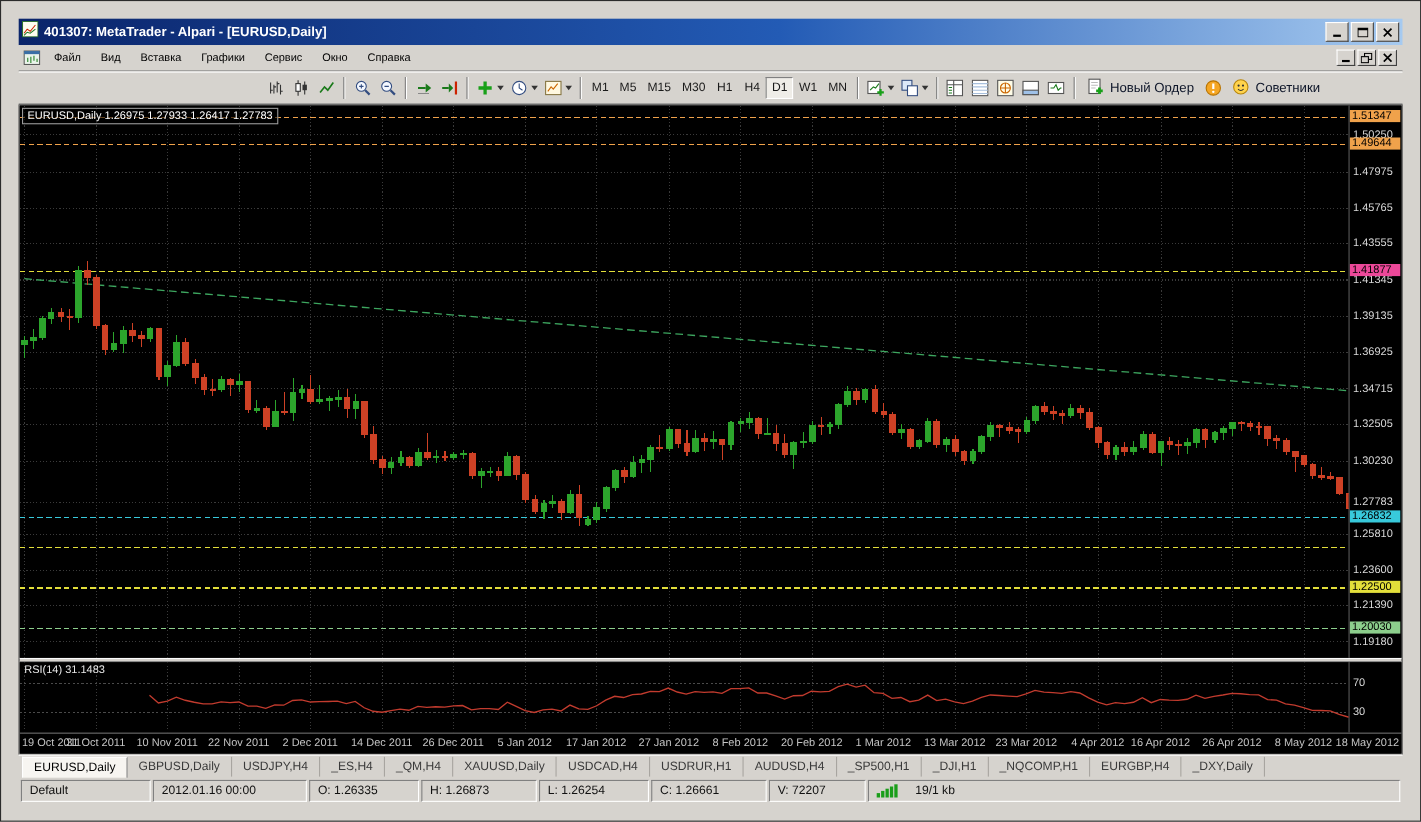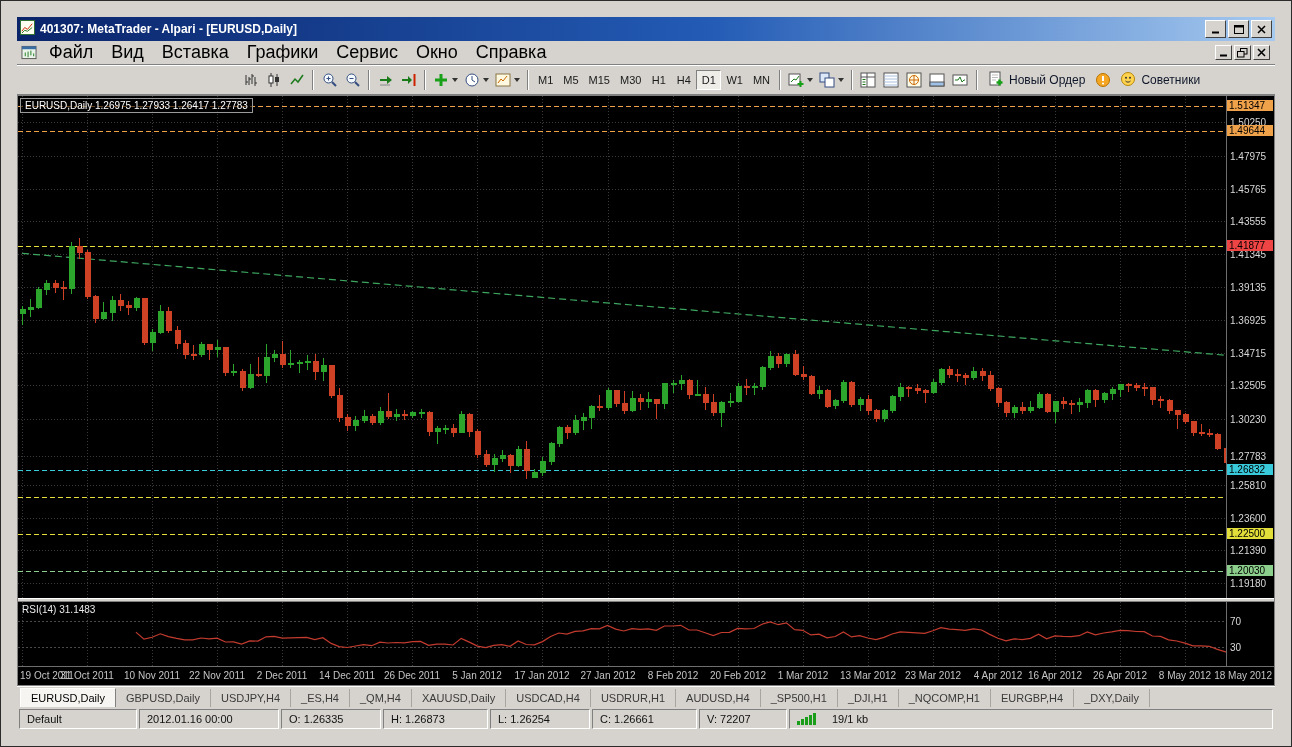--- a/index.html
+++ b/index.html
@@ -6,21 +6,21 @@
   *{box-sizing:border-box;}
   .window{width:1292px;height:747px;border:1px solid #2b2b2b;background:#D6D3CE;padding:16px;display:flex;flex-direction:column;}
   
   .titlebar{height:24px;flex:0 0 24px;background:linear-gradient(90deg,#0A246A 0%,#235BB5 55%,#A6CAF0 100%);display:flex;align-items:center;padding:0 3px;gap:5px;}
   .title-text{color:#fff;font-weight:bold;font-size:12px;flex:1;white-space:nowrap;overflow:hidden;}
   .win-btns{display:flex;gap:2px;}
   .win-btn{width:21px;height:18px;background:#D6D3CE;border:1px solid;border-color:#ffffff #404040 #404040 #ffffff;display:flex;align-items:center;justify-content:center;padding:0;cursor:default;}
   
   .menubar{height:24px;flex:0 0 24px;display:flex;align-items:center;padding:0 3px;border-bottom:1px solid #808080;background:#D6D3CE;}
   .menu-ico{width:18px;display:flex;align-items:center;justify-content:center;margin-right:2px;}
-  .menu-item{padding:4px 9px;font-size:18px;color:#000;cursor:default;}
+  .menu-item{padding:4px 9px;font-size:10px;color:#000;cursor:default;}
   .child-controls{margin-left:auto;display:flex;gap:2px;padding-right:2px;}
   .child-btn{width:17px;height:15px;background:#D6D3CE;border:1px solid;border-color:#ffffff #404040 #404040 #ffffff;display:flex;align-items:center;justify-content:center;padding:0;}
   
   .toolbar{height:30px;flex:0 0 30px;display:flex;align-items:center;padding:2px 4px;border-top:1px solid #ffffff;border-bottom:1px solid #808080;background:#D6D3CE;}
   .tb-spacer{width:218px;flex:0 0 218px;}
   .tbtn{height:22px;min-width:23px;display:flex;align-items:center;justify-content:center;padding:0 2px;border:1px solid transparent;cursor:default;}
   .tb-sep{width:2px;height:20px;border-left:1px solid #808080;border-right:1px solid #ffffff;margin:0 4px;}
   .dd{width:0;height:0;border-left:3px solid transparent;border-right:3px solid transparent;border-top:4px solid #333;margin-left:3px;}
   .tf-btn{min-width:25px;height:20px;font-size:11px;display:flex;align-items:center;justify-content:center;color:#1a1a1a;padding:0 4px;border:1px solid transparent;cursor:default;}
   .tf-btn.active{border-color:#808080 #ffffff #ffffff #808080;background:#EFEDE8;}
@@ -32,21 +32,21 @@
   .splitter{grid-column:1/3;background:#D6D3CE;border-top:1px solid #ffffff;border-bottom:1px solid #808080;cursor:row-resize;}
   #rsi-pane{position:relative;overflow:hidden;border-right:1px solid #6e6e6e;background:#000;}
   #rsi-scale{position:relative;overflow:hidden;background:#000;}
   #time-axis{grid-column:1/3;position:relative;background:#000;border-top:1px solid #6e6e6e;overflow:hidden;}
   .sym-label{position:absolute;top:2px;left:2px;border:1px solid #9a9a9a;color:#fff;font-size:10px;padding:1px 4px;background:rgba(0,0,0,.6);z-index:6;white-space:nowrap;}
   .rsi-label{position:absolute;top:2px;left:4px;color:#E8E8E8;font-size:10px;z-index:6;white-space:nowrap;}
   .sc{position:absolute;left:3px;font-size:10px;color:#D8D8D8;white-space:nowrap;line-height:11px;}
   .sc.hl{left:0;right:1px;color:#000;padding:0 2px;z-index:3;}
   .ax{position:absolute;top:3px;font-size:10px;color:#C4C4C4;white-space:nowrap;}
   
-  .tabs-row{height:21px;flex:0 0 21px;background:#D6D3CE;display:flex;align-items:center;padding:1px 3px 0;border-top:1px solid #ffffff;}
+  .tabs-row{height:21px;flex:0 0 21px;background:#D6D3CE;display:flex;align-items:flex-start;padding:1px 3px 0;border-top:1px solid #ffffff;}
   .tab{font-size:11px;padding:3px 10px 3px;color:#3a3a3a;border-right:1px solid #a8a5a0;white-space:nowrap;cursor:default;}
   .tab.active{background:#F7F5F1;border:1px solid;border-color:#ffffff #808080 #F7F5F1 #ffffff;color:#000;}
   
   .statusbar{height:23px;flex:0 0 23px;background:#D6D3CE;display:flex;align-items:stretch;padding:2px 2px 1px;gap:2px;}
   .seg{border:1px solid;border-color:#808080 #ffffff #ffffff #808080;font-size:11px;display:flex;align-items:center;padding:0 7px;color:#111;white-space:nowrap;overflow:hidden;}
   .seg.w-help{width:346px;flex:0 0 346px;}
   .seg.w-profile{width:118px;flex:0 0 118px;}
   .seg.w-time{width:140px;flex:0 0 140px;}
   .seg.w-o{width:100px;flex:0 0 100px;}
   .seg.w-h{width:105px;flex:0 0 105px;}
@@ -651,21 +651,21 @@
         <span class="sc" style="top:284px">1.32505</span>
         <span class="sc" style="top:318px">1.30230</span>
         <span class="sc" style="top:355px">1.27783</span>
         <span class="sc" style="top:384px">1.25810</span>
         <span class="sc" style="top:417px">1.23600</span>
         <span class="sc" style="top:449px">1.21390</span>
         <span class="sc" style="top:482px">1.19180</span>
         <span class="sc" style="top:515px">1.16970</span>
         <span class="sc hl" style="top:4px;background:#F0A24B">1.51347</span>
         <span class="sc hl" style="top:29px;background:#F0A24B">1.49644</span>
-        <span class="sc hl" style="top:144px;background:#ef4444">1.41877</span>
+        <span class="sc hl" style="top:144px;background:#ec4899">1.41877</span>
         <span class="sc hl" style="top:368px;background:#38C9DB">1.26832</span>
         <span class="sc hl" style="top:432px;background:#E2DE3A">1.22500</span>
         <span class="sc hl" style="top:469px;background:#8CCE8C">1.20030</span>
         <span class="sc hl" style="top:502px;background:#F0A24B">1.17770</span>
       </div>
     <div class="splitter"></div>
     <div id="rsi-pane">
       <div class="rsi-label">RSI(14) 31.1483</div>
     <svg width="1236" height="64" style="position:absolute;top:0;left:0;" shape-rendering="crispEdges">
           <line x1="4.5" y1="0" x2="4.5" y2="64" stroke="#3A3A3A" stroke-dasharray="1,2"></line>

